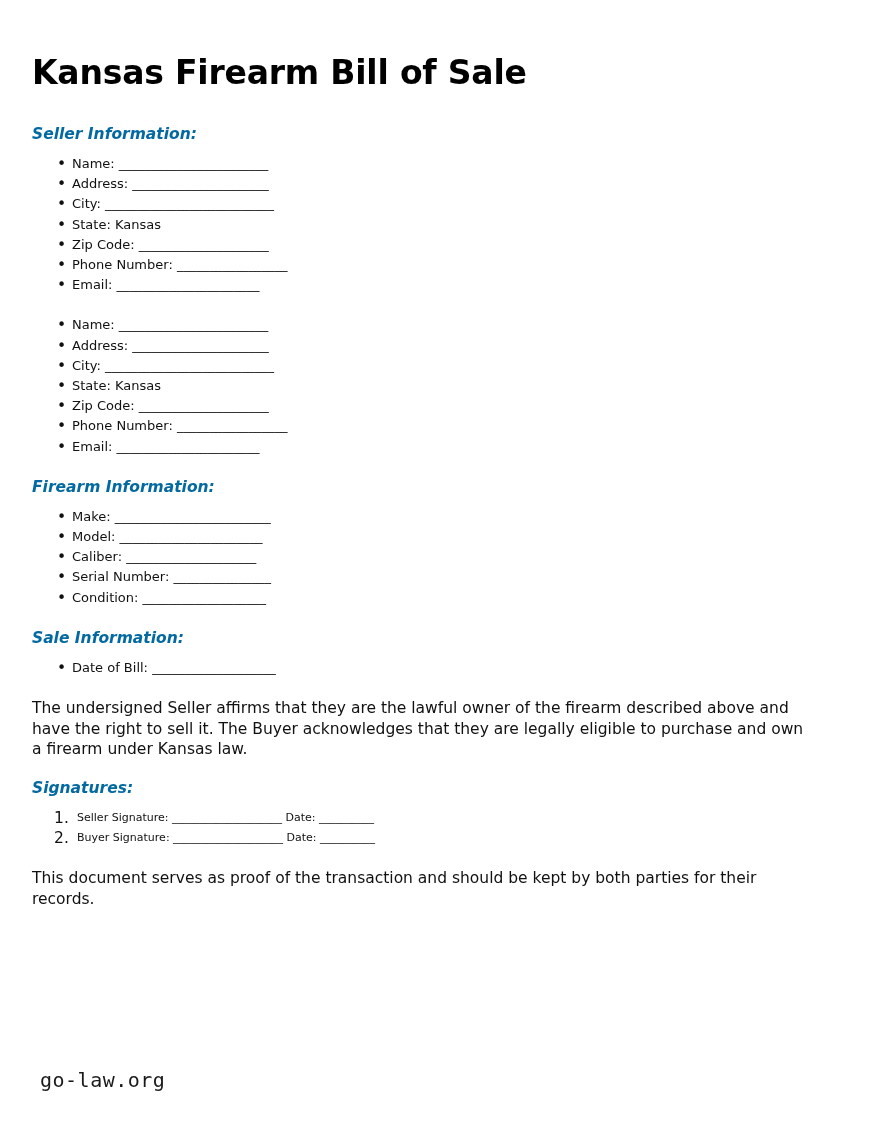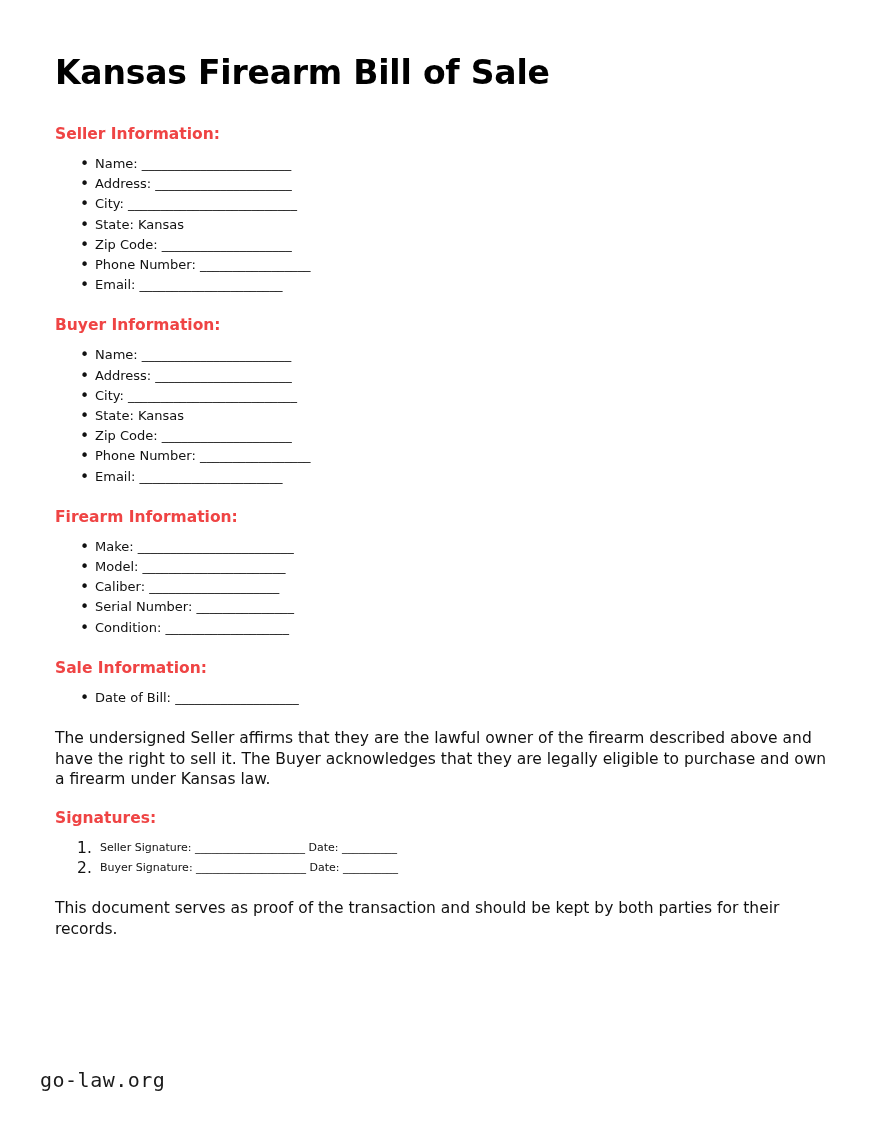--- a/index.html
+++ b/index.html
@@ -18,21 +18,21 @@
   .page {
     position: absolute;
     left: 0; top: 0;
     width: 869px;
     height: 1124px;
     background: #ffffff;
     overflow: hidden;
   }
   .content {
     position: absolute;
-    left: 55px;
+    left: 32px;
     top: 55px;
     width: 775px;
   }
   h1.doc-title {
     font-size: 33px;
     font-weight: bold;
     letter-spacing: -0.2px;
     margin: 0 0 32px 0;
     line-height: 1.12;
     color: #000;
@@ -41,21 +41,22 @@
     font-size: 15.5px;
     line-height: 20.6px;
     margin: 0 0 18px 0;
     color: #111;
   }
   h2.section-head {
     font-size: 15.5px;
     font-weight: bold;
     margin: 0 0 10px 0;
     line-height: 20px;
-    color: #ef4444;
+    color: #0369a1;
+    font-style: italic;
   }
   ul.field-list {
     list-style: none;
     margin: 0 0 20px 0;
     padding: 0 0 0 25px;
   }
   ul.field-list li {
     font-size: 13px;
     line-height: 20.2px;
     position: relative;
@@ -119,21 +120,20 @@
     <ul class="field-list">
       <li>Name: _______________________</li>
       <li>Address: _____________________</li>
       <li>City: __________________________</li>
       <li>State: Kansas</li>
       <li>Zip Code: ____________________</li>
       <li>Phone Number: _________________</li>
       <li>Email: ______________________</li>
     </ul>
 
-    <h2 class="section-head">Buyer Information:</h2>
     <ul class="field-list">
       <li>Name: _______________________</li>
       <li>Address: _____________________</li>
       <li>City: __________________________</li>
       <li>State: Kansas</li>
       <li>Zip Code: ____________________</li>
       <li>Phone Number: _________________</li>
       <li>Email: ______________________</li>
     </ul>
 

